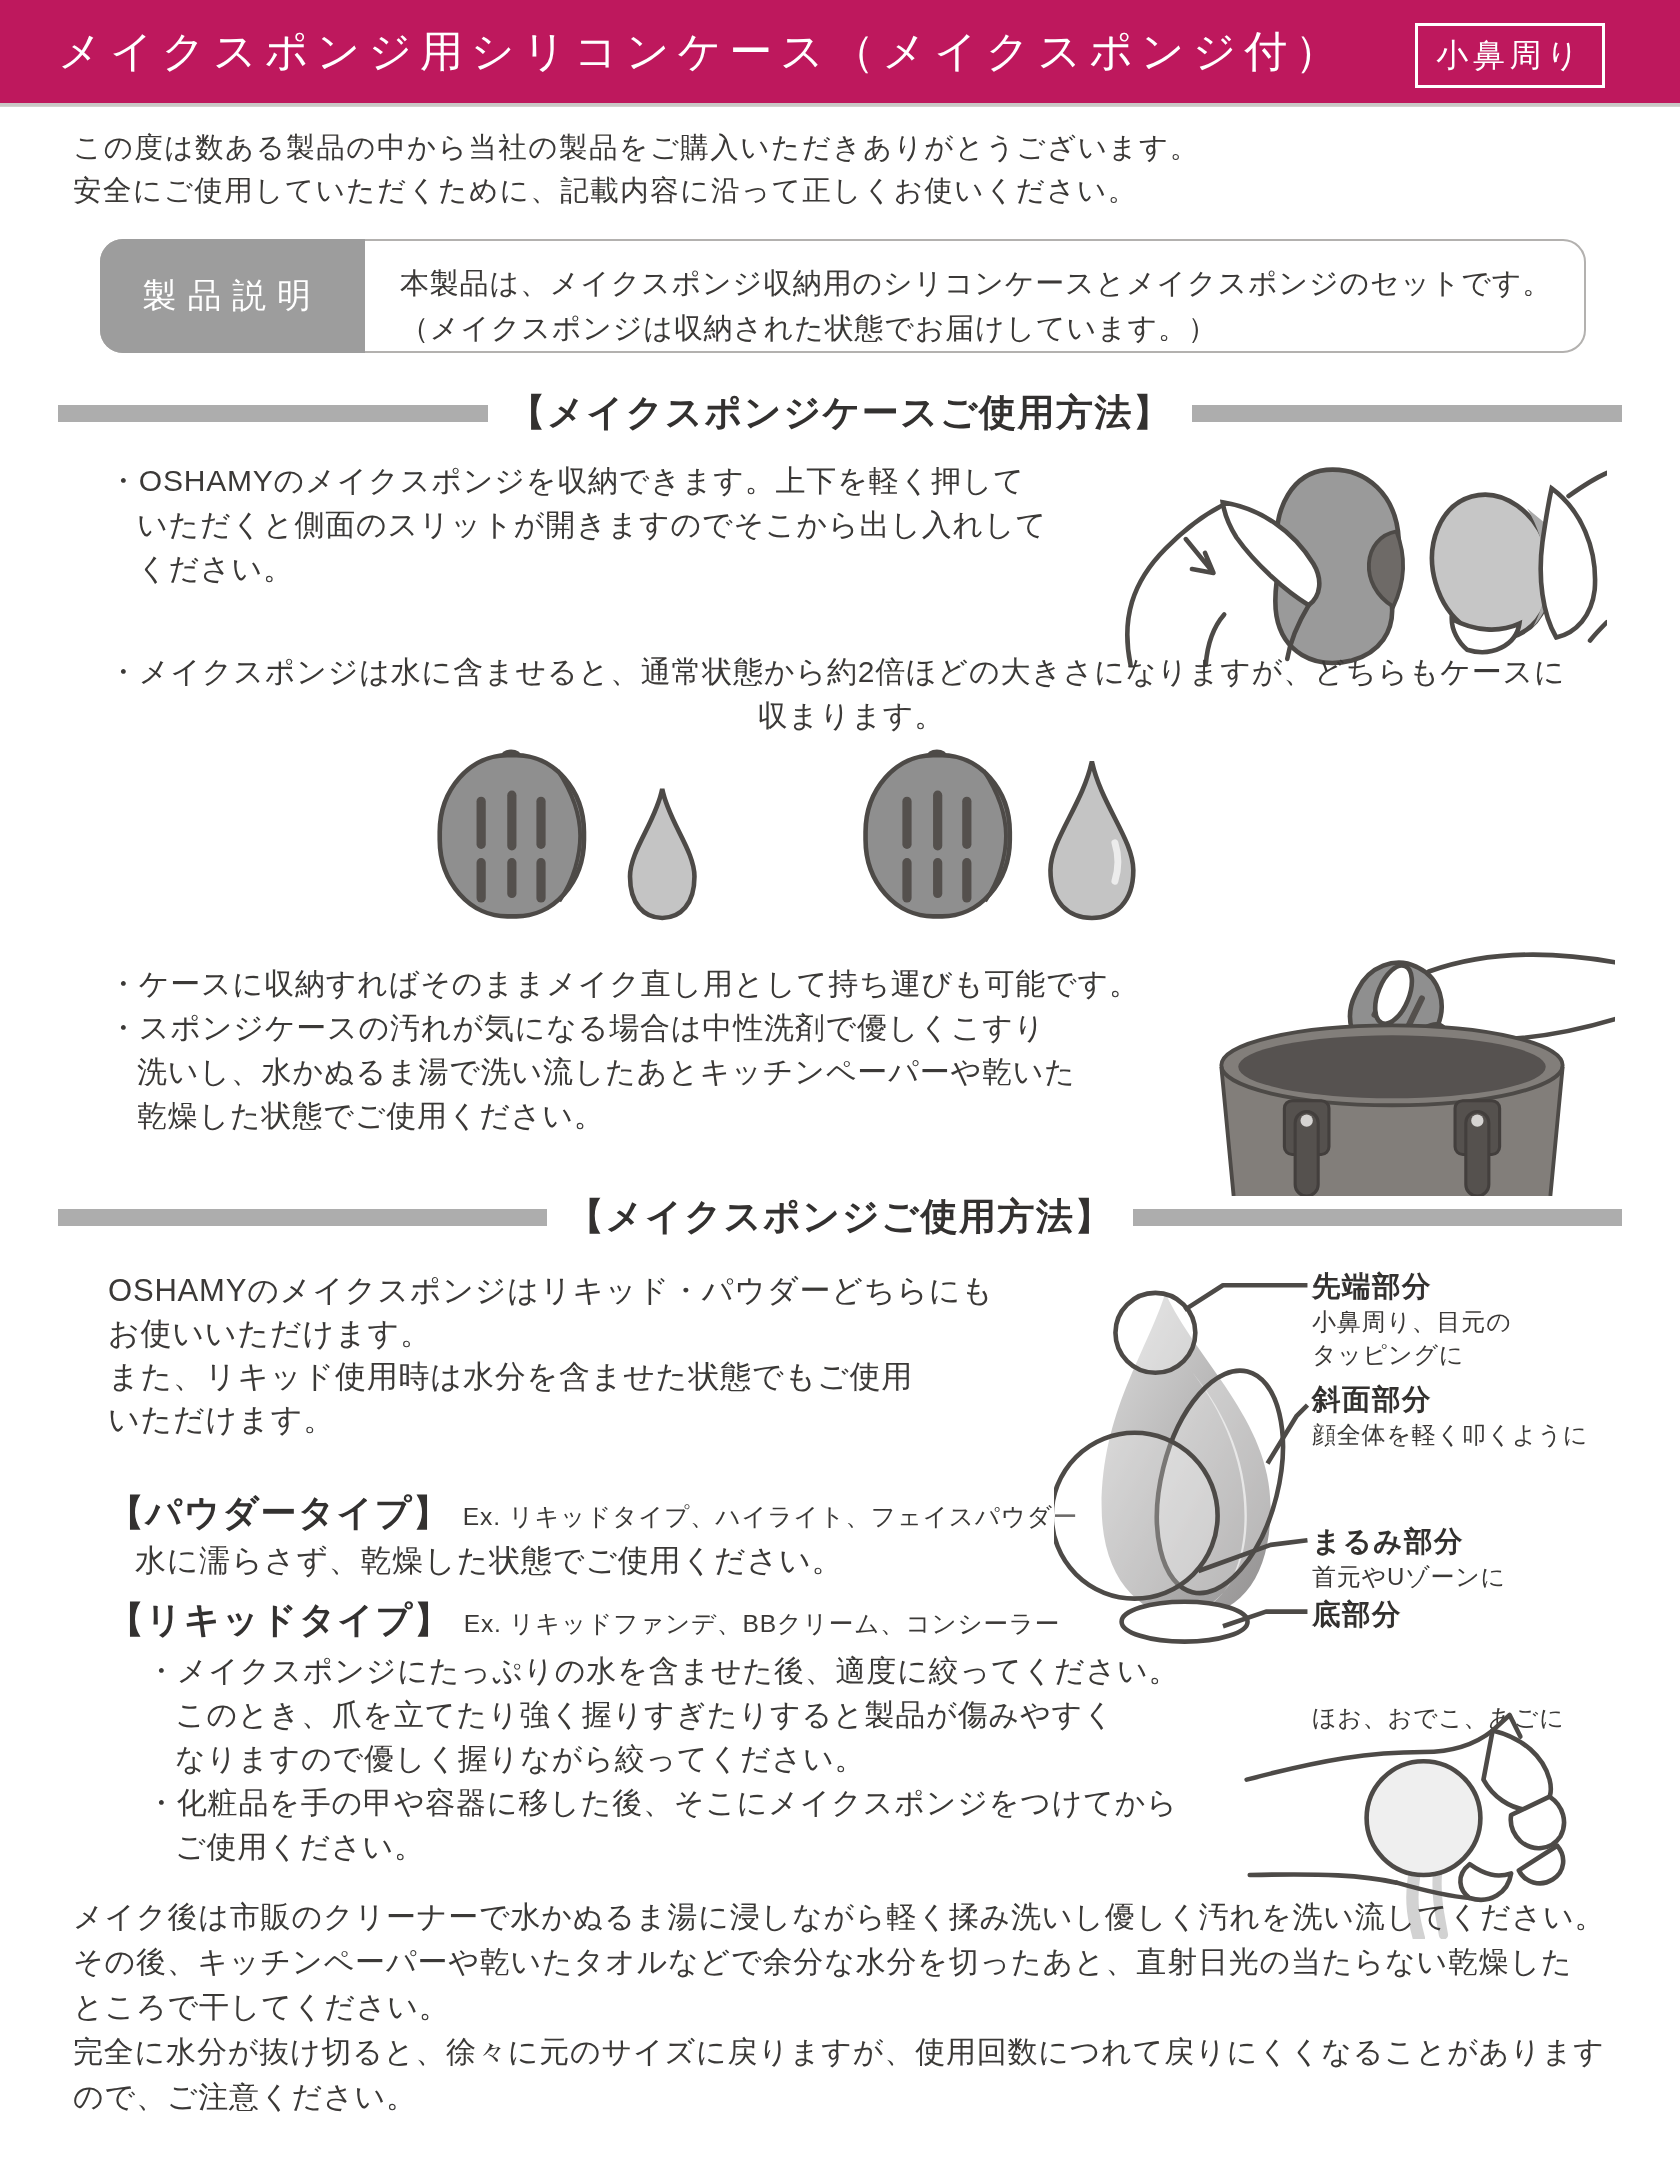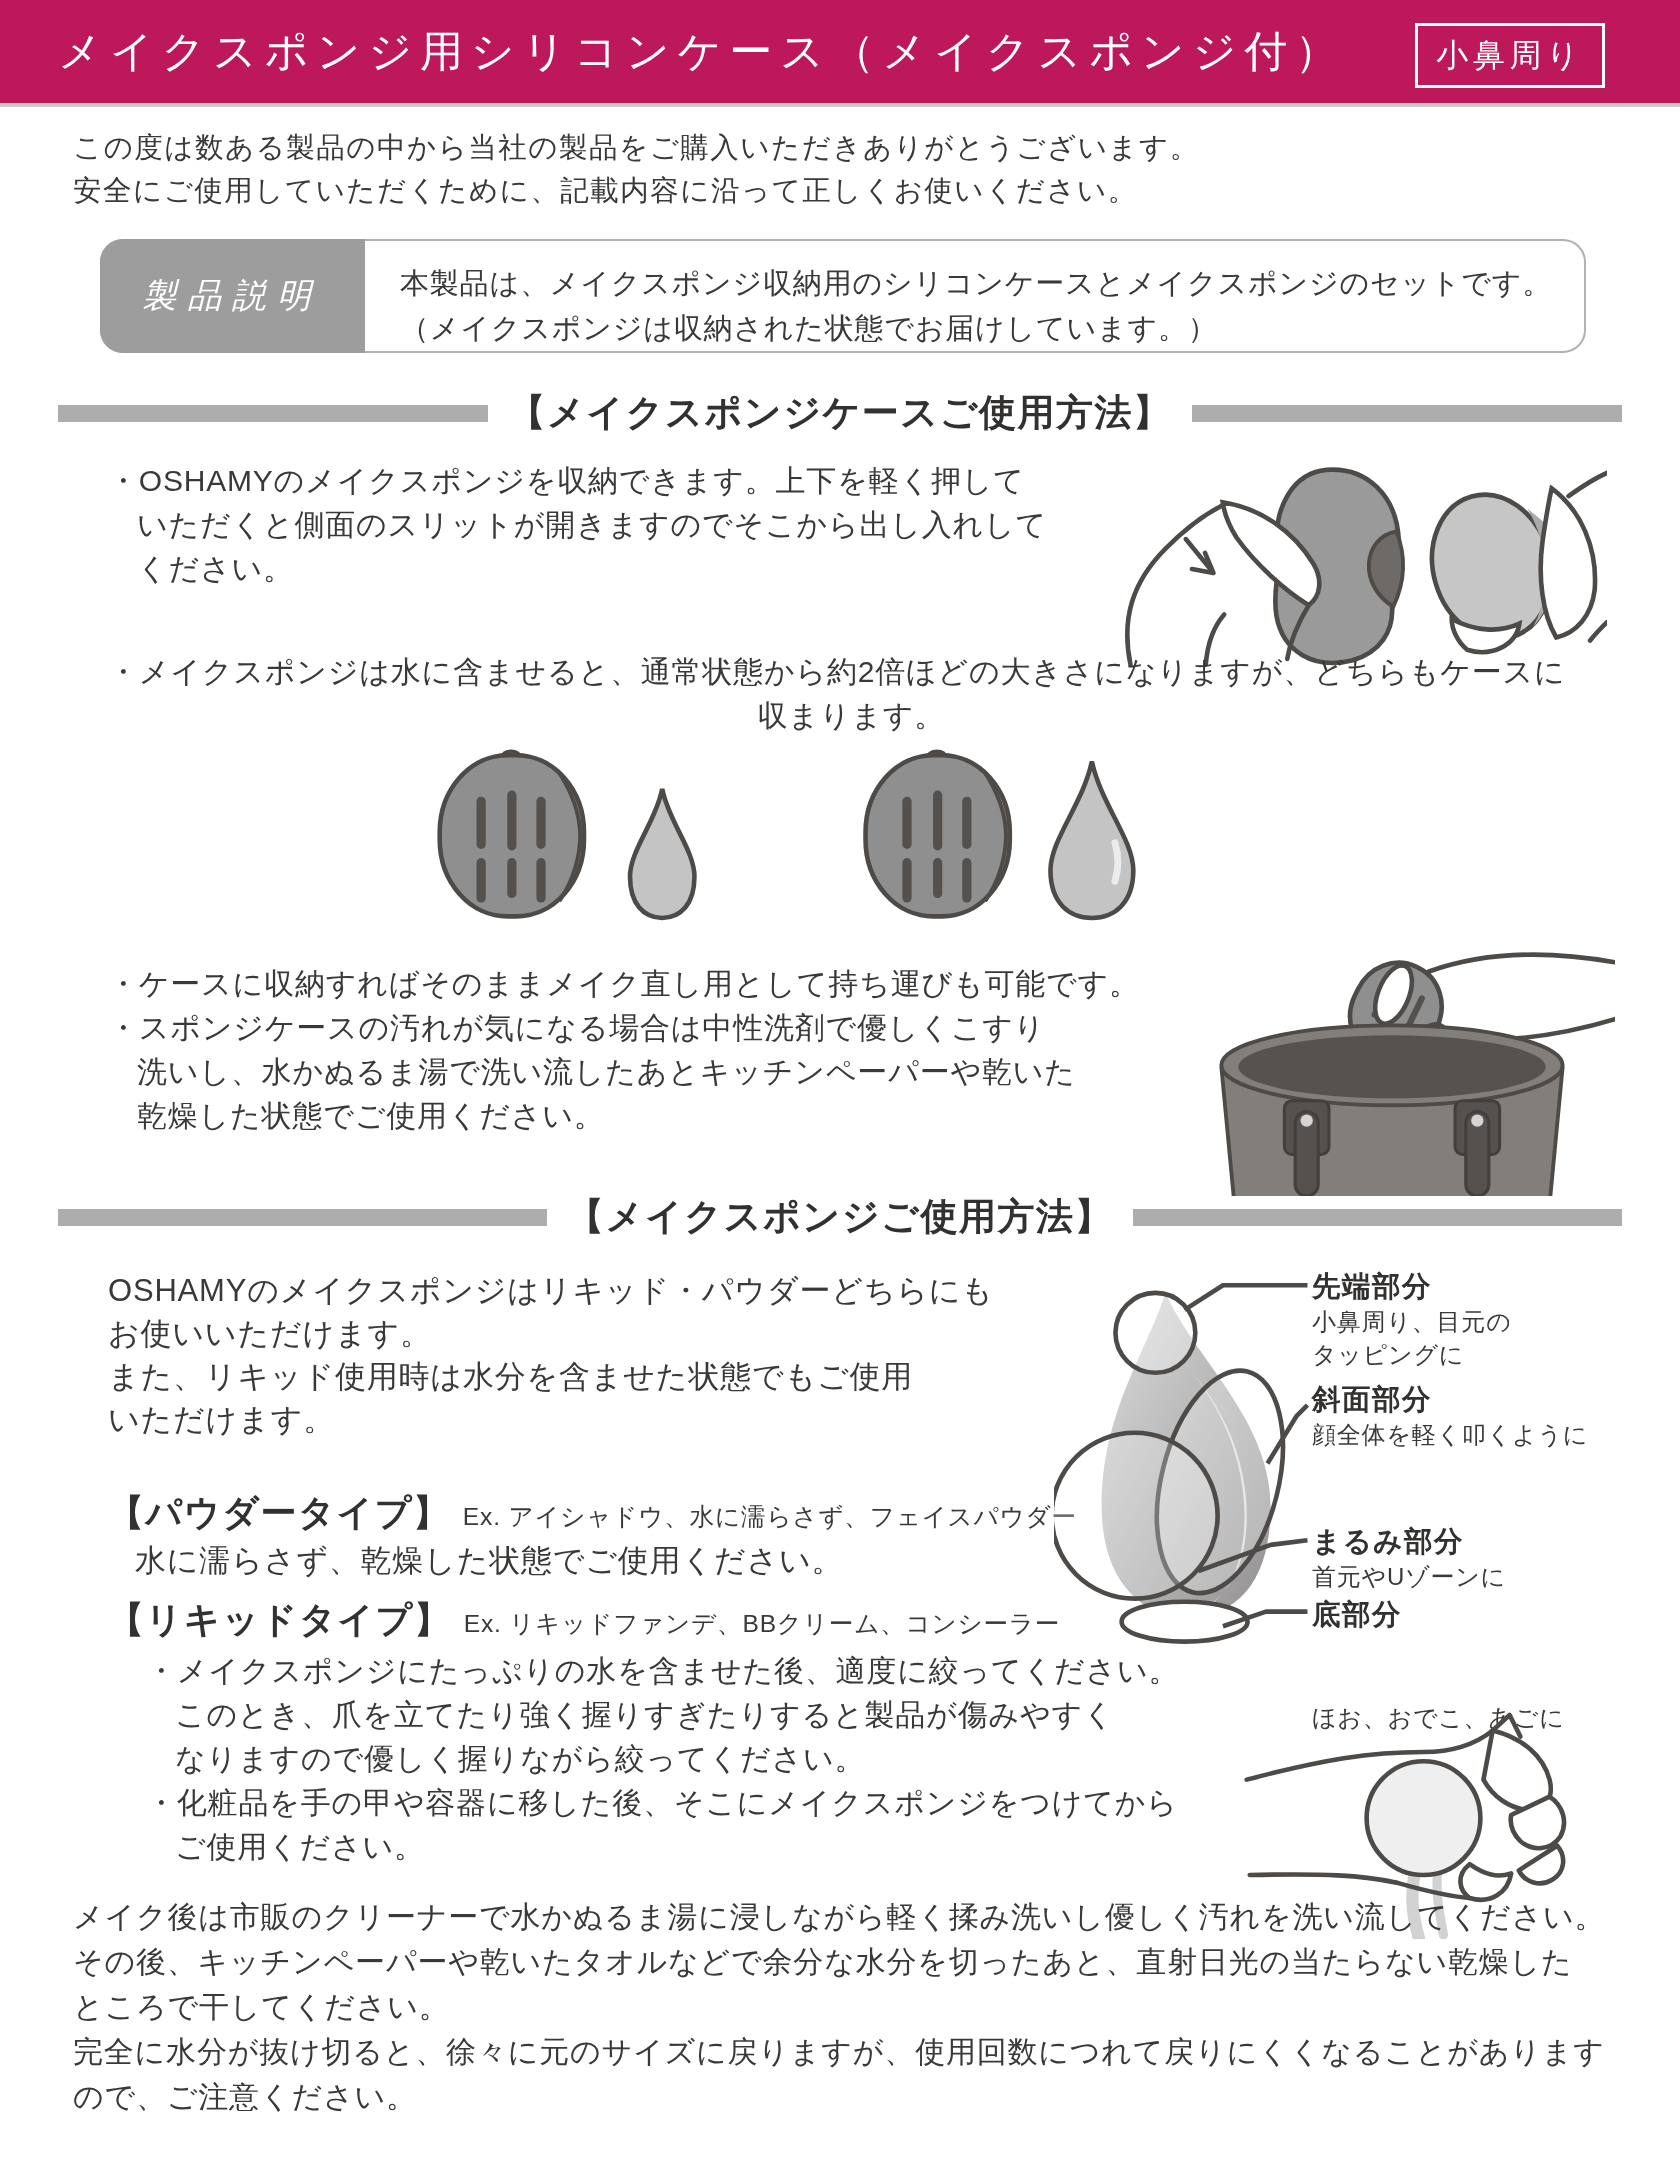--- a/index.html
+++ b/index.html
@@ -20,21 +20,21 @@
     color:#ffffff; font-size:32px; letter-spacing:4.6px; padding:7.7px 18.5px; white-space:nowrap; }
 
   
   .intro { position:absolute; left:73px; top:126px; font-size:28.5px; line-height:43px; letter-spacing:1.5px; }
 
   
   .prod-box { position:absolute; left:100px; top:239px; width:1486px; height:114px;
     border:2.3px solid #b3b1af; border-radius:23px; background:#ffffff; }
   .prod-label { position:absolute; left:-2.3px; top:-2.3px; bottom:-2.3px; width:265px;
     background:#9d9d9d; border-radius:23px 0 0 23px; display:flex; align-items:center;
-    justify-content:center; color:#ffffff; font-size:34px; letter-spacing:10.8px; font-weight:500;font-style:italic; }
+    justify-content:center; color:#ffffff; font-size:34px; letter-spacing:10.8px; font-weight:500; }
   .prod-text { position:absolute; left:298px; top:20px; font-size:29px; line-height:45px; letter-spacing:0.8px; }
 
   
   .sec-head { position:absolute; left:58px; right:58px; display:flex; align-items:center; gap:20px; }
   .sec-bar { flex:1; height:17px; background:#adadad; }
   .sec-title { font-size:37px; font-weight:bold; letter-spacing:1.5px; color:#333130; white-space:nowrap; }
 
   .bullets { position:absolute; font-size:30px; line-height:44px; letter-spacing:0.8px; }
   .cont { padding-left:29px; }
 
@@ -196,21 +196,21 @@
   </div>
 
   <div class="para" style="left:108px; top:1269px;">
     <div class="line">OSHAMYのメイクスポンジはリキッド・パウダーどちらにも</div>
     <div class="line">お使いいただけます。</div>
     <div class="line">また、リキッド使用時は水分を含ませた状態でもご使用</div>
     <div class="line">いただけます。</div>
   </div>
 
   <div class="type-row" style="top:1489px;">
-    <span class="type-head">【パウダータイプ】</span><span class="type-ex">Ex. アイシャドウ、水に濡らさず、フェイスパウダー</span>
+    <span class="type-head">【パウダータイプ】</span><span class="type-ex">Ex. リキッドタイプ、ハイライト、フェイスパウダー</span>
   </div>
   <div class="para" style="left:135px; top:1539px;">
     <div class="line">水に濡らさず、乾燥した状態でご使用ください。</div>
   </div>
 
   <div class="type-row" style="top:1596px;">
     <span class="type-head">【リキッドタイプ】</span><span class="type-ex">Ex. リキッドファンデ、BBクリーム、コンシーラー</span>
   </div>
   <div class="bullets" style="left:146px; top:1649px;">
     <div class="line">・メイクスポンジにたっぷりの水を含ませた後、適度に絞ってください。</div>

